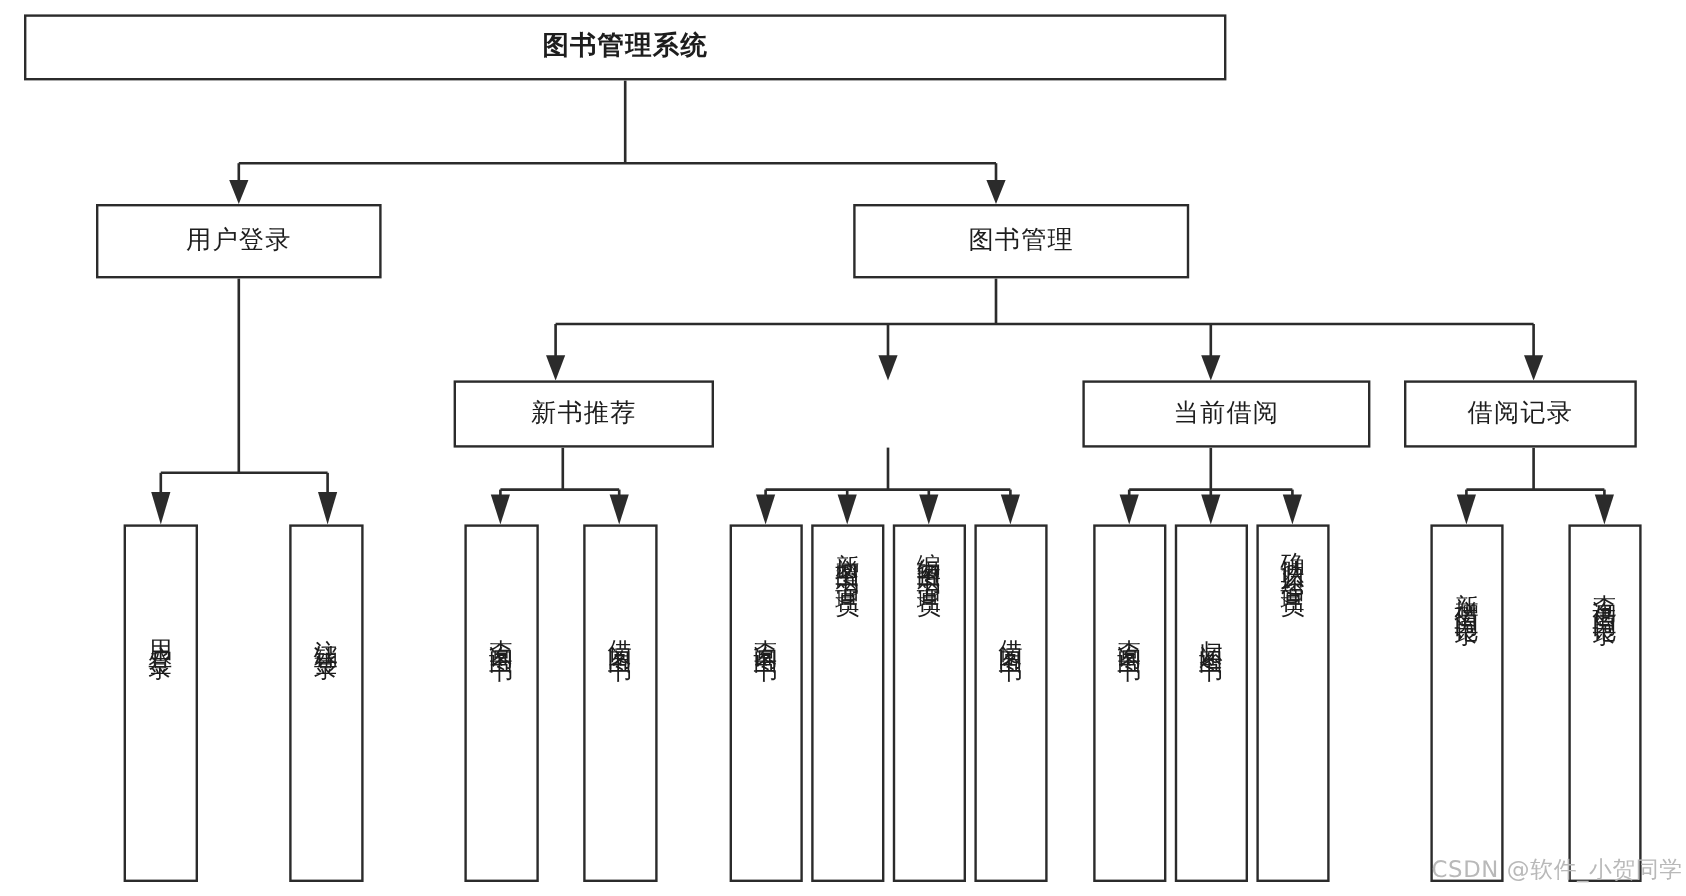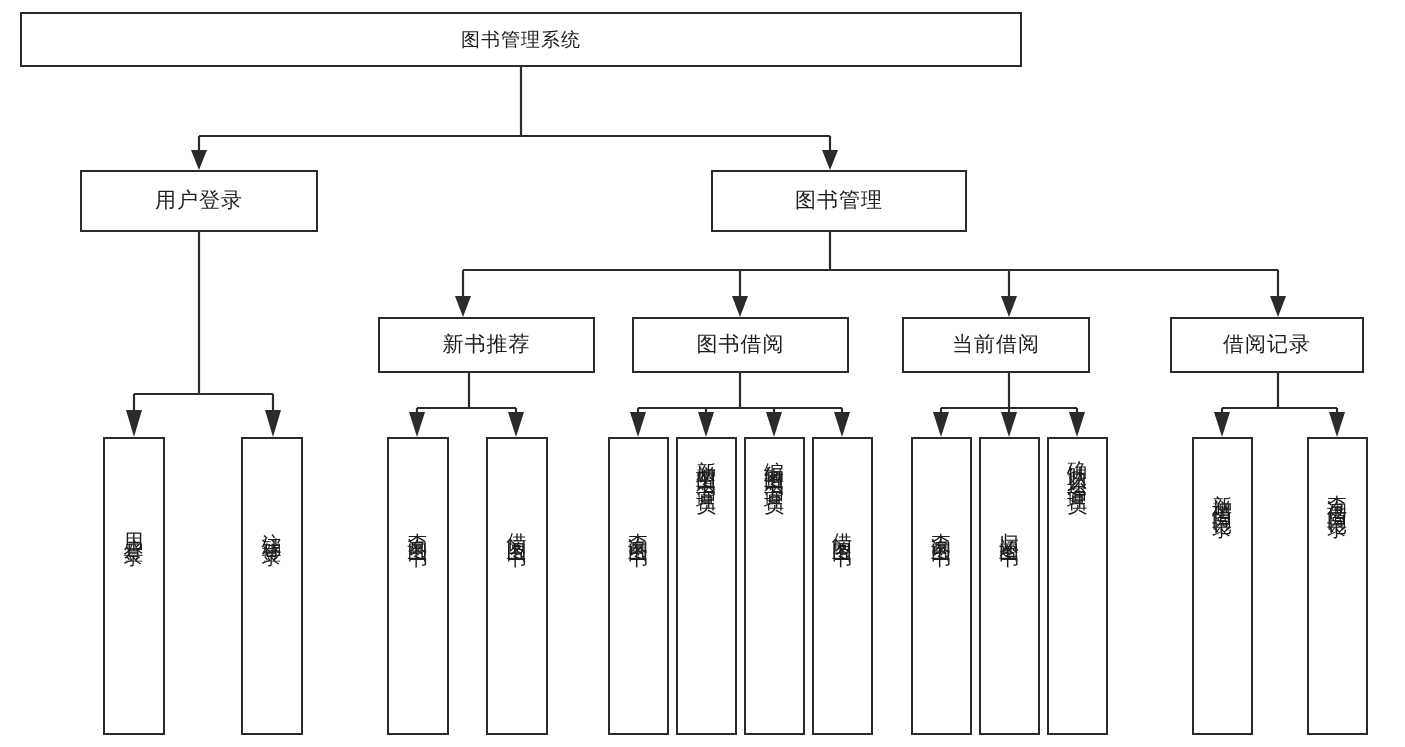--- a/index.html
+++ b/index.html
@@ -46,21 +46,22 @@
     justify-content: center;
     color: #1d1d1d;
     text-rendering: optimizeLegibility;
   }
   .node.horiz {
     font-size: 21px;
     letter-spacing: 1px;
     line-height: 1.1;
   }
   .node.root {
-    font-size: 19px;
+    font-size: 22px;
+    font-weight: bold;
   }
   
   .node.vert {
     font-size: 20px;
     align-items: flex-start;
     justify-content: center;
     padding-top: 6px;
   }
   .vlabel {
     writing-mode: vertical-rl;
@@ -148,33 +149,30 @@
   </svg>
 
   <div class="node horiz root" style="left:20px; top:12px; width:1002px; height:55px;">
     <span>图书管理系统</span>
   </div>
 
   <div class="node horiz" style="left:80px; top:170px; width:238px; height:62px;">
     <span>用户登录</span>
   </div>
 
-  <div class="node horiz" style="left:711px; top:170px; width:256px; height:62px;">
+  <div class="node horiz" style="left:711px; top:170px; width:280px; height:62px;">
     <span>图书管理</span>
   </div>
 
   <div class="node horiz" style="left:378px; top:317px; width:217px; height:56px;">
     <span>新书推荐</span>
   </div>
 
-  <div class="node horiz" style="left:632px; top:317px; width:217px; height:56px;">
-    <span>图书借阅</span>
-  </div>
-
-  <div class="node horiz" style="left:902px; top:317px; width:188px; height:56px;">
+
+  <div class="node horiz" style="left:902px; top:317px; width:240px; height:56px;">
     <span>当前借阅</span>
   </div>
 
   <div class="node horiz" style="left:1170px; top:317px; width:194px; height:56px;">
     <span>借阅记录</span>
   </div>
 
   <div class="node vert" style="left:103px; top:437px; width:62px; height:298px; padding-top:78px;">
     <span class="vlabel">用户登录</span>
   </div>
@@ -220,14 +218,15 @@
   </div>
 
   <div class="node vert" style="left:1192px; top:437px; width:61px; height:298px; padding-top:40px;">
     <span class="vlabel">新增借阅记录</span>
   </div>
 
   <div class="node vert" style="left:1307px; top:437px; width:61px; height:298px; padding-top:40px;">
     <span class="vlabel">查询借阅记录</span>
   </div>
 
+  <div class="watermark" style="left:1193px; top:712px;">CSDN @软件_小贺同学</div>
 
 </div>
 
 </body></html>

